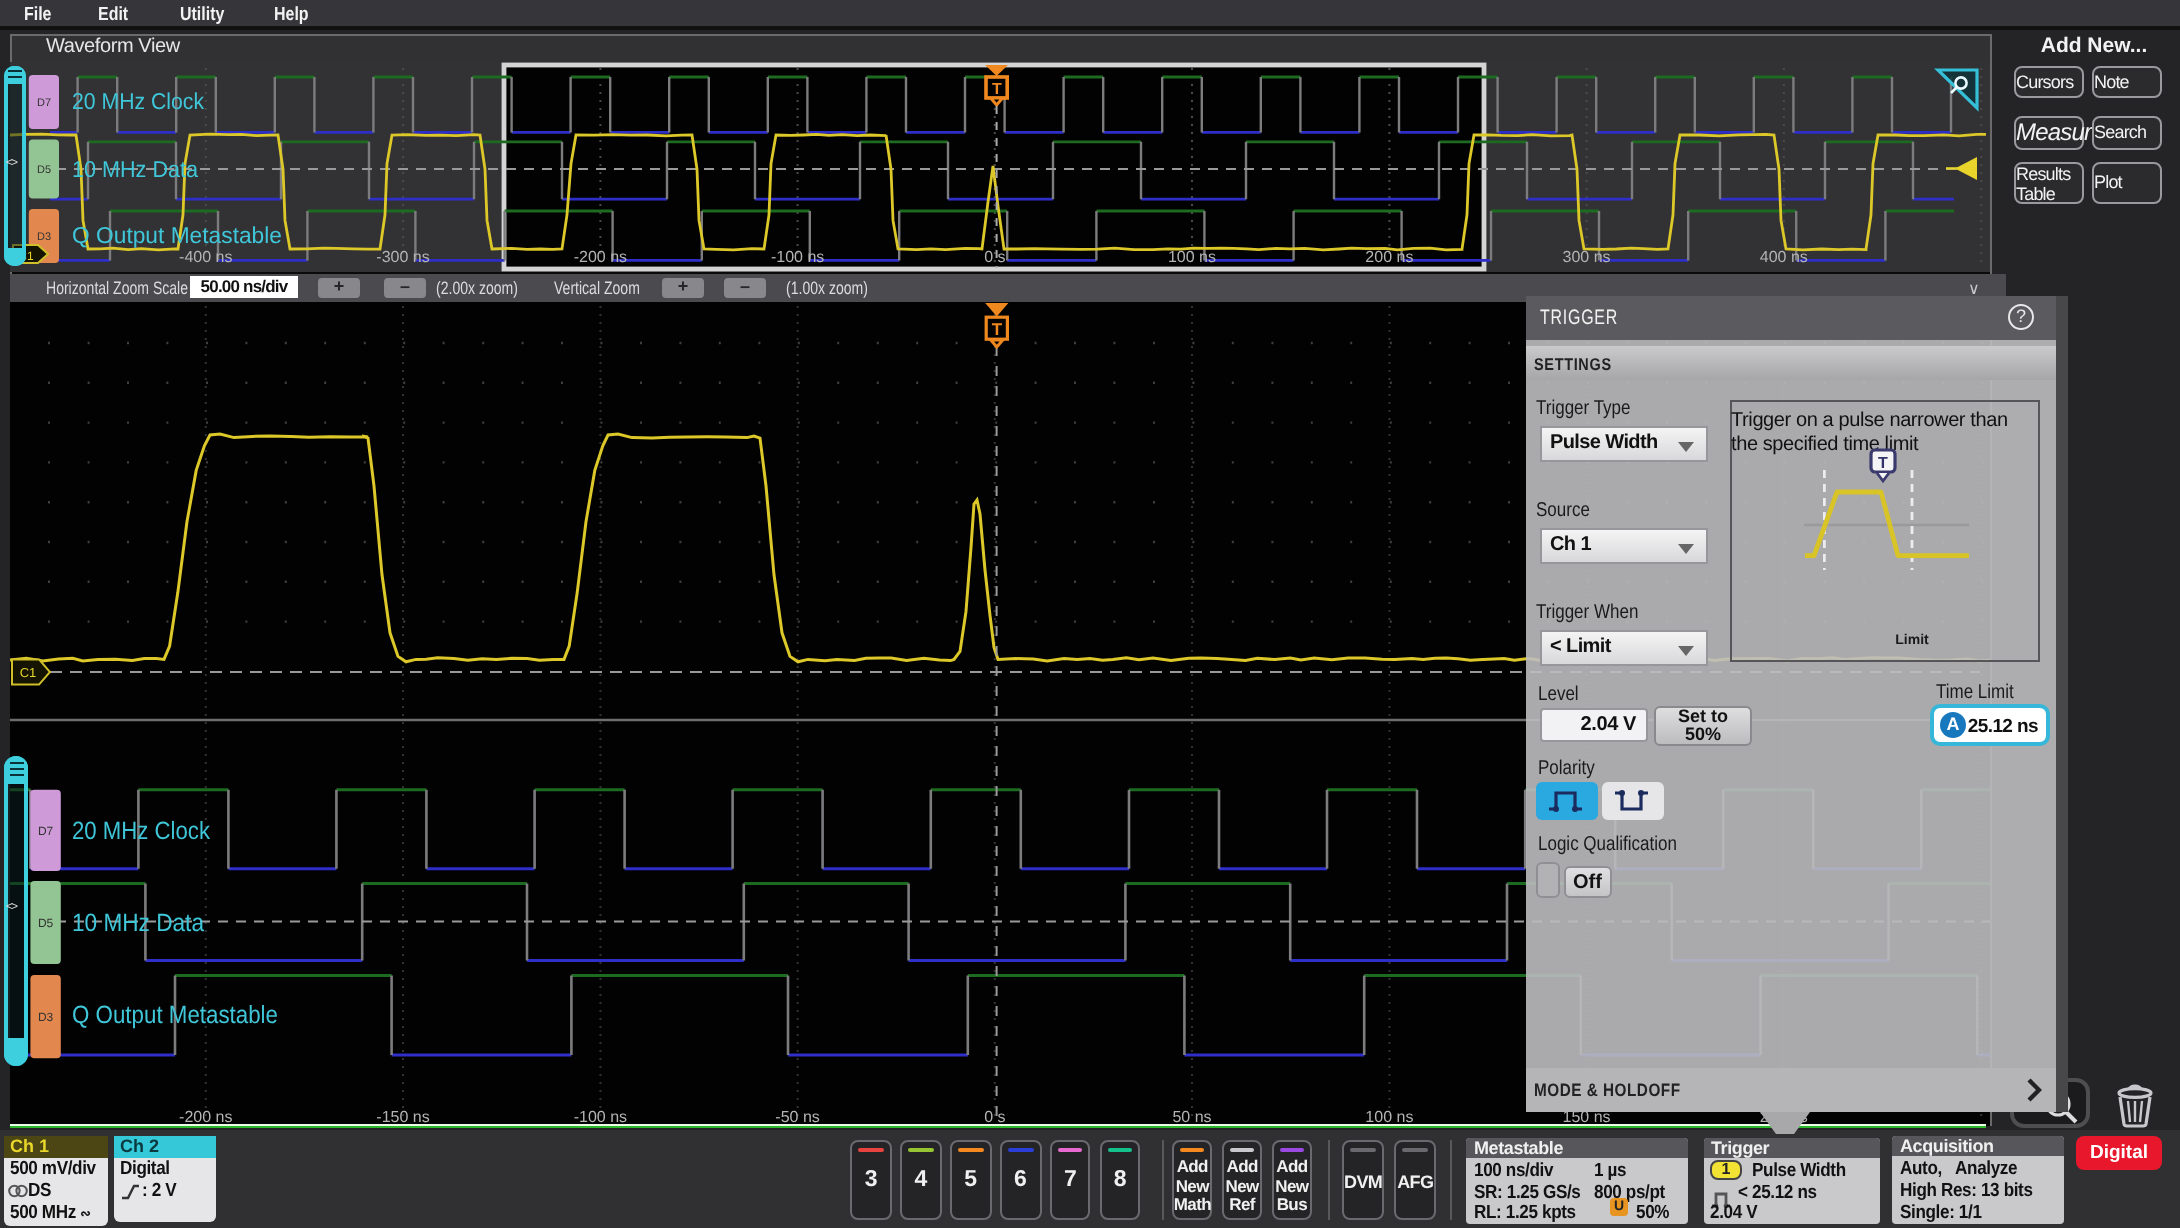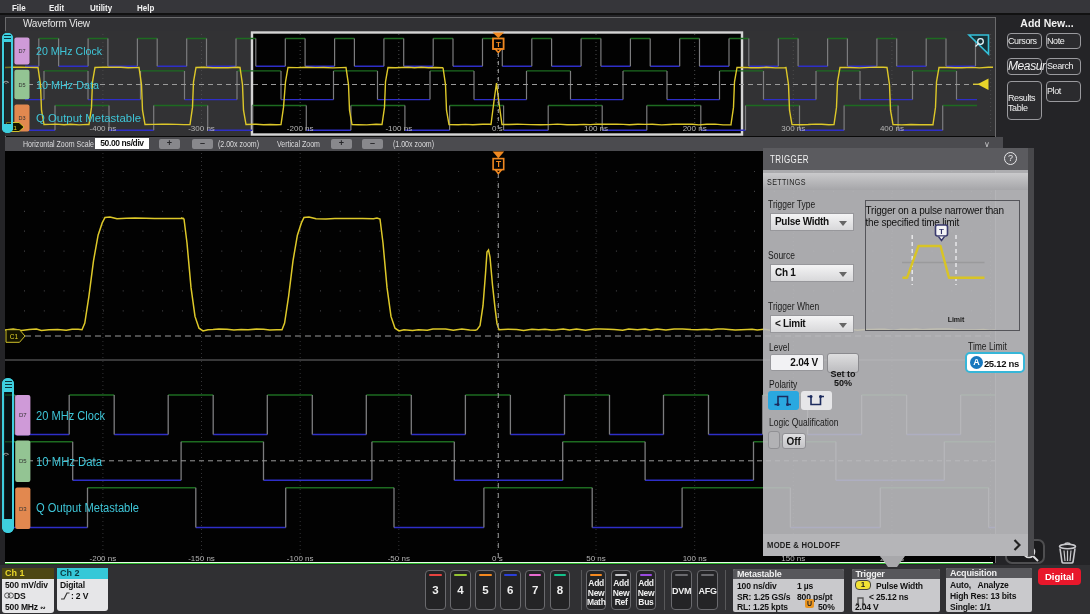--- a/index.html
+++ b/index.html
@@ -25,21 +25,21 @@
 <div class="menu" style="left:90px">Utility</div>
 <div class="menu" style="left:137px">Help</div>
 <div class="abs" style="left:5px;top:17px;width:991px;height:546px;background:#0a0a0a;border:1px solid #6a6a6c;border-bottom:none"></div>
 <div class="abs" style="left:6px;top:18px;width:989px;height:13px;background:#313134;color:#e6e6e6;font-size:10px;padding:0 0 0 17px;letter-spacing:-0.2px">Waveform View</div>
 <div class="abs" style="left:996px;top:17px;width:94px;height:546px;background:#242427"></div>
 <div class="abs" style="left:1004px;top:17px;width:86px;height:11px;color:#f2f2f2;font-size:10.5px;font-weight:bold;text-align:center">Add New...</div>
 <div class="btn-dark" style="left:1007px;top:33px;width:35px;height:16px;font-size:9px;line-height:14px;">Cursors</div>
 <div class="btn-dark" style="left:1046px;top:33px;width:35px;height:16px;font-size:9px;line-height:14px;">Note</div>
 <div class="btn-dark" style="left:1007px;top:58px;width:35px;height:17px;font-size:12px;line-height:15px;font-style:italic;">Measure</div>
 <div class="btn-dark" style="left:1046px;top:58px;width:35px;height:17px;font-size:9px;line-height:15px;">Search</div>
-<div class="btn-dark" style="left:1007px;top:81px;width:35px;height:39px;font-size:9px;line-height:9.5px;padding-top:12px;">Results<br>Table</div>
+<div class="btn-dark" style="left:1007px;top:81px;width:35px;height:21px;font-size:9px;line-height:9.5px;padding-top:1px;">Results<br>Table</div>
 <div class="btn-dark" style="left:1046px;top:81px;width:35px;height:21px;font-size:9px;line-height:19px;">Plot</div>
 <svg width="990" height="105" style="position:absolute;left:5px;top:31px">
 <rect x="0" y="0" width="990" height="105" fill="#323234"></rect>
 <rect x="247" y="1.5" width="490" height="102" fill="#020202" stroke="#d4d4d4" stroke-width="2.4"></rect>
 <path d="M97.9 3 L97.9 102 M196.5 3 L196.5 102 M295.2 3 L295.2 102 M393.8 3 L393.8 102 M492.4 3 L492.4 102 M591 3 L591 102 M689.7 3 L689.7 102 M788.3 3 L788.3 102 M886.9 3 L886.9 102 M985.6 3 L985.6 102" stroke="#4a4a4c" stroke-width="1" stroke-dasharray="1 3" fill="none"></path>
 <path d="M20 35.2 L33.8 35.2 M53.6 35.2 L83.1 35.2 M102.9 35.2 L132.4 35.2 M152.2 35.2 L181.7 35.2 M201.5 35.2 L231 35.2 M250.8 35.2 L280.3 35.2 M300.1 35.2 L329.6 35.2 M349.4 35.2 L378.9 35.2 M398.7 35.2 L428.2 35.2 M448 35.2 L477.5 35.2 M497.3 35.2 L526.8 35.2 M546.6 35.2 L576.1 35.2 M595.9 35.2 L625.4 35.2 M645.2 35.2 L674.7 35.2 M694.5 35.2 L724 35.2 M743.8 35.2 L773.3 35.2 M793.1 35.2 L822.6 35.2 M842.4 35.2 L871.9 35.2 M891.7 35.2 L921.2 35.2 M941 35.2 L970.5 35.2" stroke="#2e2ec8" stroke-width="1.4" fill="none"></path>
 <path d="M33.8 7.5 L53.6 7.5 M83.1 7.5 L102.9 7.5 M132.4 7.5 L152.2 7.5 M181.7 7.5 L201.5 7.5 M231 7.5 L250.8 7.5 M280.3 7.5 L300.1 7.5 M329.6 7.5 L349.4 7.5 M378.9 7.5 L398.7 7.5 M428.2 7.5 L448 7.5 M477.5 7.5 L497.3 7.5 M526.8 7.5 L546.6 7.5 M576.1 7.5 L595.9 7.5 M625.4 7.5 L645.2 7.5 M674.7 7.5 L694.5 7.5 M724 7.5 L743.8 7.5 M773.3 7.5 L793.1 7.5 M822.6 7.5 L842.4 7.5 M871.9 7.5 L891.7 7.5 M921.2 7.5 L941 7.5 M970.5 7.5 L972 7.5" stroke="#1d6b20" stroke-width="1.4" fill="none"></path>
 <path d="M33.8 35.2 L33.8 7.5 M53.6 35.2 L53.6 7.5 M83.1 35.2 L83.1 7.5 M102.9 35.2 L102.9 7.5 M132.4 35.2 L132.4 7.5 M152.2 35.2 L152.2 7.5 M181.7 35.2 L181.7 7.5 M201.5 35.2 L201.5 7.5 M231 35.2 L231 7.5 M250.8 35.2 L250.8 7.5 M280.3 35.2 L280.3 7.5 M300.1 35.2 L300.1 7.5 M329.6 35.2 L329.6 7.5 M349.4 35.2 L349.4 7.5 M378.9 35.2 L378.9 7.5 M398.7 35.2 L398.7 7.5 M428.2 35.2 L428.2 7.5 M448 35.2 L448 7.5 M477.5 35.2 L477.5 7.5 M497.3 35.2 L497.3 7.5 M526.8 35.2 L526.8 7.5 M546.6 35.2 L546.6 7.5 M576.1 35.2 L576.1 7.5 M595.9 35.2 L595.9 7.5 M625.4 35.2 L625.4 7.5 M645.2 35.2 L645.2 7.5 M674.7 35.2 L674.7 7.5 M694.5 35.2 L694.5 7.5 M724 35.2 L724 7.5 M743.8 35.2 L743.8 7.5 M773.3 35.2 L773.3 7.5 M793.1 35.2 L793.1 7.5 M822.6 35.2 L822.6 7.5 M842.4 35.2 L842.4 7.5 M871.9 35.2 L871.9 7.5 M891.7 35.2 L891.7 7.5 M921.2 35.2 L921.2 7.5 M941 35.2 L941 7.5 M970.5 35.2 L970.5 7.5" stroke="#7c7c7e" stroke-width="1.2" fill="none"></path>
 <path d="M20 68.6 L39 68.6 M83 68.6 L135.5 68.6 M179.5 68.6 L232 68.6 M276 68.6 L328.5 68.6 M372.5 68.6 L425 68.6 M469 68.6 L521.5 68.6 M565.5 68.6 L618 68.6 M662 68.6 L714.5 68.6 M758.5 68.6 L811 68.6 M855 68.6 L907.5 68.6 M951.5 68.6 L972 68.6" stroke="#2e2ec8" stroke-width="1.4" fill="none"></path>
 <path d="M39 39.9 L83 39.9 M135.5 39.9 L179.5 39.9 M232 39.9 L276 39.9 M328.5 39.9 L372.5 39.9 M425 39.9 L469 39.9 M521.5 39.9 L565.5 39.9 M618 39.9 L662 39.9 M714.5 39.9 L758.5 39.9 M811 39.9 L855 39.9 M907.5 39.9 L951.5 39.9" stroke="#1d6b20" stroke-width="1.4" fill="none"></path>
@@ -213,42 +213,42 @@
 <div class="bb" style="left:855px;top:602px">2.04 V</div>
 <div class="abs" style="left:946px;top:568px;width:86px;height:44px;background:#c9c9cc;border-radius:2px"></div>
 <div class="badge-hdr" style="left:946px;top:568px;width:86px;height:10px;border-radius:2px 2px 0 0">Acquisition</div>
 <div class="bb" style="left:950px;top:579.5px">Auto, &nbsp;&nbsp;Analyze</div>
 <div class="bb" style="left:950px;top:590.5px">High Res: 13 bits</div>
 <div class="bb" style="left:950px;top:601.5px">Single: 1/1</div>
 <div class="abs" style="left:1038px;top:568px;width:43px;height:17px;background:#e8172b;border-radius:4px;color:#fff;font-size:9.5px;font-weight:bold;text-align:center;line-height:17px">Digital</div>
 <div class="abs" style="left:763px;top:148px;width:265px;height:408px;background:rgba(188,188,192,0.9)">
 <div class="abs" style="left:0;top:0;width:265px;height:22px;background:#5b5b5f;color:#f2f2f2;font-size:10.5px;padding:5px 0 0 7px"><span style="display:inline-block;transform:scaleX(0.76);transform-origin:0 0;letter-spacing:0.5px">TRIGGER</span></div>
 <div class="abs" style="left:241px;top:4px;width:13px;height:13px;border:1.4px solid #e8e8ea;border-radius:50%;color:#e8e8ea;font-size:9px;text-align:center;line-height:11px">?</div>
-<div class="abs" style="left:0;top:25px;width:265px;height:17px;background:linear-gradient(#cacacc,#a6a6a9);color:#222;font-size:8.5px;font-weight:normal;padding:4px 0 0 4px"><span style="display:inline-block;transform:scaleX(0.85);transform-origin:0 0;letter-spacing:0.4px">SETTINGS</span></div>
+<div class="abs" style="left:0;top:25px;width:265px;height:17px;background:linear-gradient(#cacacc,#a6a6a9);color:#222;font-size:8.5px;font-weight:bold;padding:4px 0 0 4px"><span style="display:inline-block;transform:scaleX(0.85);transform-origin:0 0;letter-spacing:0.4px">SETTINGS</span></div>
 <div class="lbl" style="left:5px;top:51px">Trigger Type</div>
 <div class="dd" style="left:7px;top:65px;width:84px;height:18px">Pulse Width<div class="dda" style="right:6px;top:7px"></div></div>
 <div class="lbl" style="left:5px;top:102px">Source</div>
 <div class="dd" style="left:7px;top:116px;width:84px;height:18px">Ch 1<div class="dda" style="right:6px;top:7px"></div></div>
 <div class="lbl" style="left:5px;top:153px">Trigger When</div>
 <div class="dd" style="left:7px;top:167px;width:84px;height:18px">&lt; Limit<div class="dda" style="right:6px;top:7px"></div></div>
 <div class="abs" style="left:101.5px;top:52px;width:155px;height:131px;border:1.4px solid #55555a">
 <div class="abs" style="left:0;top:4px;width:155px;text-align:left;color:#111;font-size:10px;line-height:11.5px;letter-spacing:-0.2px">Trigger on a pulse narrower than<br>the specified time limit</div>
 <svg width="155" height="131" style="position:absolute;left:0px;top:0px">
 <path d="M36 61.5 L118.5 61.5" stroke="#9a9a9c" stroke-width="1.3"></path>
 <path d="M46.2 34 L46.2 84 M90 34 L90 84" stroke="#ececee" stroke-width="1.4" stroke-dasharray="4 3" fill="none"></path>
 <path d="M36.5 76.8 L41 76.8 L52.5 45 L74.5 45 L83 76.8 L118.5 76.8" stroke="#d8c426" stroke-width="2.4" fill="none" stroke-linejoin="round"></path>
 <rect x="69.5" y="24" width="12" height="11" rx="2" fill="#f4f4f6" stroke="#3a3a6e" stroke-width="1.6"></rect>
 <path d="M72.5 35.5 L75.5 39.5 L78.5 35.5" fill="#f4f4f6" stroke="#3a3a6e" stroke-width="1.4"></path>
 <text x="75.5" y="33" font-size="8" font-weight="bold" fill="#32326a" text-anchor="middle" font-family="Liberation Sans, sans-serif">T</text>
 <text x="90" y="121" font-size="7" font-weight="bold" fill="#1a1a1a" text-anchor="middle" font-family="Liberation Sans, sans-serif">Limit</text>
 </svg>
 </div>
 <div class="lbl" style="left:6px;top:194px">Level</div>
 <div class="abs" style="left:7px;top:206px;width:54px;height:17px;background:#f2f2f4;border:1px solid #97979b;border-radius:2px;color:#111;font-size:10px;font-weight:bold;text-align:right;padding:2px 5px 0 0;letter-spacing:-0.2px">2.04 V</div>
-<div class="abs" style="left:64px;top:205px;width:32px;height:19.5px;background:linear-gradient(#dededf,#bcbcbf);border:1px solid #8a8a8e;border-radius:3px;color:#111;font-size:9px;font-weight:bold;text-align:center;line-height:9px;padding-top:16px">Set to<br>50%</div>
+<div class="abs" style="left:64px;top:205px;width:49px;height:19.5px;background:linear-gradient(#dededf,#bcbcbf);border:1px solid #8a8a8e;border-radius:3px;color:#111;font-size:9px;font-weight:bold;text-align:center;line-height:9px;padding-top:0">Set to<br>50%</div>
 <div class="lbl" style="left:205px;top:193px">Time Limit</div>
 <div class="abs" style="left:202px;top:204px;width:60px;height:21px;background:#fff;border:2px solid #36b6d8;border-radius:5px;color:#111;font-size:9.5px;font-weight:bold;text-align:right;padding:3.5px 4px 0 0;letter-spacing:-0.3px">25.12 ns</div>
 <div class="abs" style="left:207px;top:208px;width:13px;height:13px;background:#1878be;border-radius:50%;color:#fff;font-size:9px;font-weight:bold;text-align:center;line-height:13px">A</div>
 <div class="lbl" style="left:6px;top:231px">Polarity</div>
 <div class="abs" style="left:5.3px;top:243.3px;width:31.2px;height:18.7px;background:#2aa8e0;border-radius:3px"><svg width="32" height="19" viewBox="0 0 32 19">
 <path d="M6.5 13.5 L10 13.5 L10 5.5 L19.5 5.5 L19.5 13.5 L23 13.5" stroke="#1c2b5e" stroke-width="1.6" fill="none"></path>
 <circle cx="10" cy="13.5" r="1.5" fill="#1c2b5e"></circle>
           <circle cx="19.5" cy="13.5" r="1.5" fill="#1c2b5e"></circle>
 </svg></div>
 <div class="abs" style="left:37.8px;top:243.3px;width:31.5px;height:18.7px;background:#e6e6e8;border-radius:3px"><svg width="32" height="19" viewBox="0 0 32 19">

